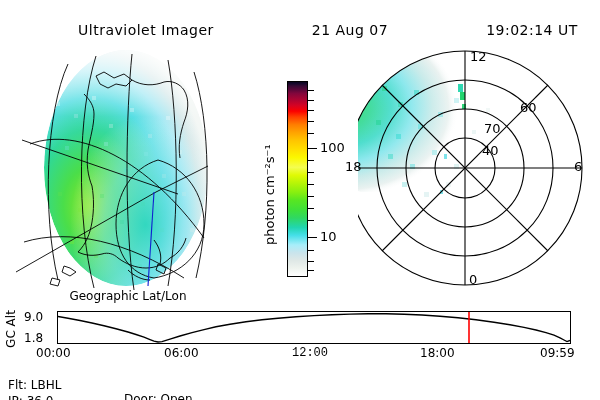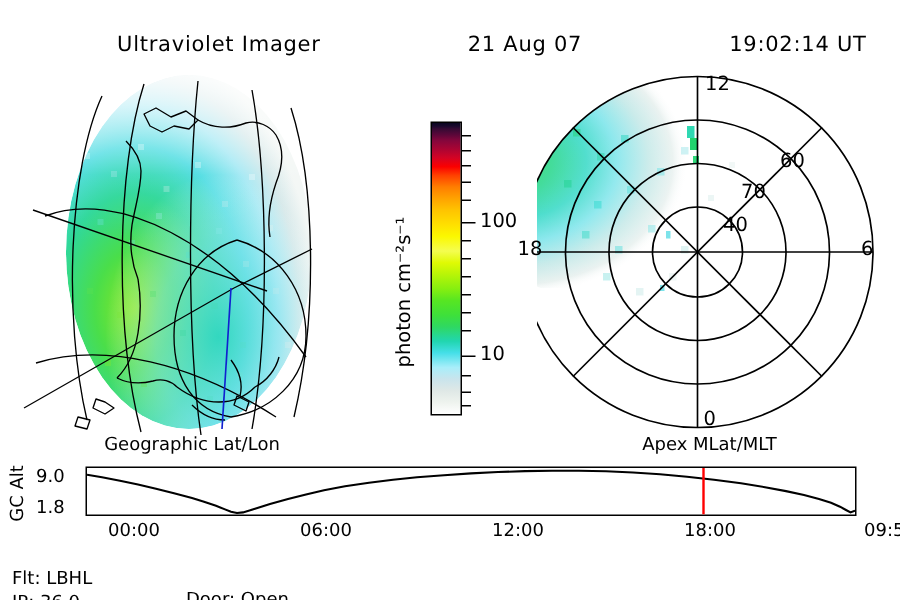--- a/index.html
+++ b/index.html
@@ -96,21 +96,21 @@
     position:absolute;left:0;top:46px;
     transform:rotate(-90deg);transform-origin:left top;
     width:46px;text-align:center;white-space:nowrap;
   }
   #orbit-ytick-hi{left:24px;top:310px;font-size:12px;}
   #orbit-ytick-lo{left:24px;top:331px;font-size:12px;}
   #orbit-box{
     left:57px;top:311px;width:514px;height:33px;
     border:1px solid #000;box-sizing:border-box;
   }
-  .orb-xtick{position:absolute;font-size:12px;top:346px;margin-left:36px;}
+  .orb-xtick{position:absolute;font-size:12px;top:346px;}
 
   
   #footer{
     left:6px;top:364px;width:592px;
     font-size:12px;
   }
   #footer .frow{position:relative;height:16px;white-space:pre;}
   #footer .fcell{position:absolute;white-space:pre;}
   .c1{left:2px;}
   .c2{left:118px;}
@@ -321,44 +321,43 @@
       </g>
     </svg>
 
     
     <span class="mlt-label" style="left:112px;top:8px;">12</span>
     <span class="mlt-label" style="left:-13px;top:118px;text-align:right;">18</span>
     <span class="mlt-label" style="left:216px;top:118px;">6</span>
     <span class="mlt-label" style="left:111px;top:231px;">0</span>
     
     <span class="mlat-label" style="left:162px;top:59px;">60</span>
-    <span class="mlat-label" style="left:136px;top:80px;text-align:center;">70</span>
+    <span class="mlat-label" style="left:126px;top:80px;text-align:center;">70</span>
     <span class="mlat-label" style="left:124px;top:102px;">40</span>
   </div>
-  <div class="abs" id="polar-caption">Apex MLat/MLT</div>
 
   <div class="abs" id="orbit-ylab">
     <span class="rot">GC Alt</span>
   </div>
   <div class="abs" id="orbit-ytick-hi">9.0</div>
   <div class="abs" id="orbit-ytick-lo">1.8</div>
 
   <div class="abs" id="orbit-box">
     <svg width="512" height="31" viewBox="0 0 512 31" preserveAspectRatio="none">
       <polyline fill="none" stroke="#000000" stroke-width="1.4" points="0,4.5 10,6.2 22,8.5 34,11 46,13.8 58,16.8 70,20 78,22.5 86,25.2 92,27.6 96,29.2 100,30 104,29.6
                 112,27.2 122,24 134,20.6 146,17.6 158,14.8 172,12.2 188,9.8 204,7.8 220,6.2 238,4.8 256,3.6
                 274,2.7 292,2.1 310,1.8 328,1.8 346,2.2 364,3 382,4.2 400,5.8 418,7.8 436,10.2 452,12.8
                 466,15.4 478,18 488,20.6 496,23.2 502,25.8 506,28 509,29.6 512,28.4"></polyline>
       <line x1="411" y1="0" x2="411" y2="31" stroke="#ff0000" stroke-width="1.6"></line>
     </svg>
   </div>
 
   <span class="abs orb-xtick" style="left:36px;">00:00</span>
   <span class="abs orb-xtick" style="left:164px;">06:00</span>
-  <span class="abs orb-xtick" style="left:292px;">12:00</span>
+  <span class="abs orb-xtick" style="left:292px;font-family:Liberation Mono, monospace;">12:00</span>
   <span class="abs orb-xtick" style="left:420px;">18:00</span>
   <span class="abs orb-xtick" style="left:540px;">09:59</span>
 
   <div class="abs" id="footer">
     <div class="frow">
       <span class="fcell c1"><span>Flt:</span> <span>LBHL</span></span>
       <span class="fcell c2"><span>Door:</span> <span>Open</span></span>
       
       
       

